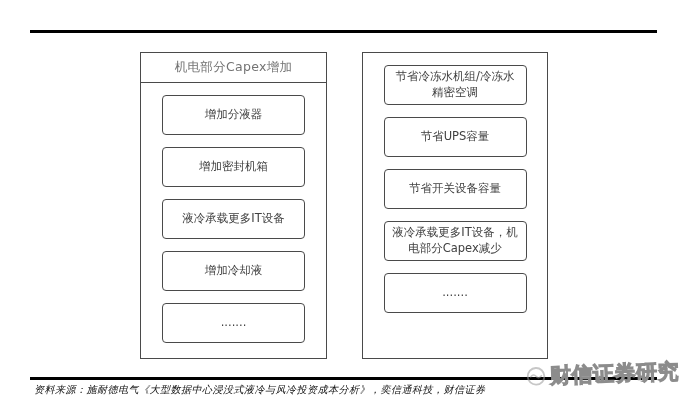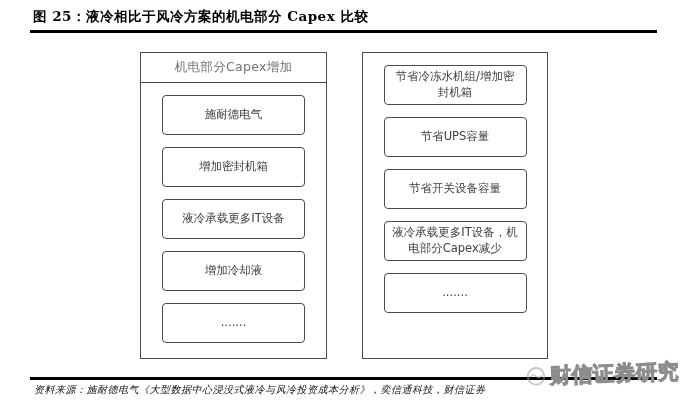--- a/index.html
+++ b/index.html
@@ -108,37 +108,36 @@
     color: rgba(160,160,160,0.18);
     -webkit-text-stroke: 1.1px #8c8c8c;
     white-space: nowrap;
   }
 </style>
 </head>
 <body>
 
 <div class="page">
 
-  <div class="figure-title">图 25：液冷相比于风冷方案的机电部分 Capex 比较</div>
   <div class="rule rule-top"></div>
 
   <div class="panel panel-left">
     <div class="panel-header">机电部分Capex增加</div>
     <div class="panel-body">
-      <div class="item-box">施耐德电气</div>
+      <div class="item-box">增加分液器</div>
       <div class="item-box">增加密封机箱</div>
       <div class="item-box">液冷承载更多IT设备</div>
       <div class="item-box">增加冷却液</div>
       <div class="item-box">.......</div>
     </div>
   </div>
 
   <div class="panel panel-right">
     <div class="panel-body">
-      <div class="item-box">节省冷冻水机组/增加密封机箱</div>
+      <div class="item-box">节省冷冻水机组/冷冻水精密空调</div>
       <div class="item-box">节省UPS容量</div>
       <div class="item-box">节省开关设备容量</div>
       <div class="item-box">液冷承载更多IT设备，机电部分Capex减少</div>
       <div class="item-box">.......</div>
     </div>
   </div>
 
   <div class="rule rule-bottom"></div>
   <div class="source-line">资料来源：施耐德电气《大型数据中心浸没式液冷与风冷投资成本分析》，奕信通科技，财信证券</div>
 

